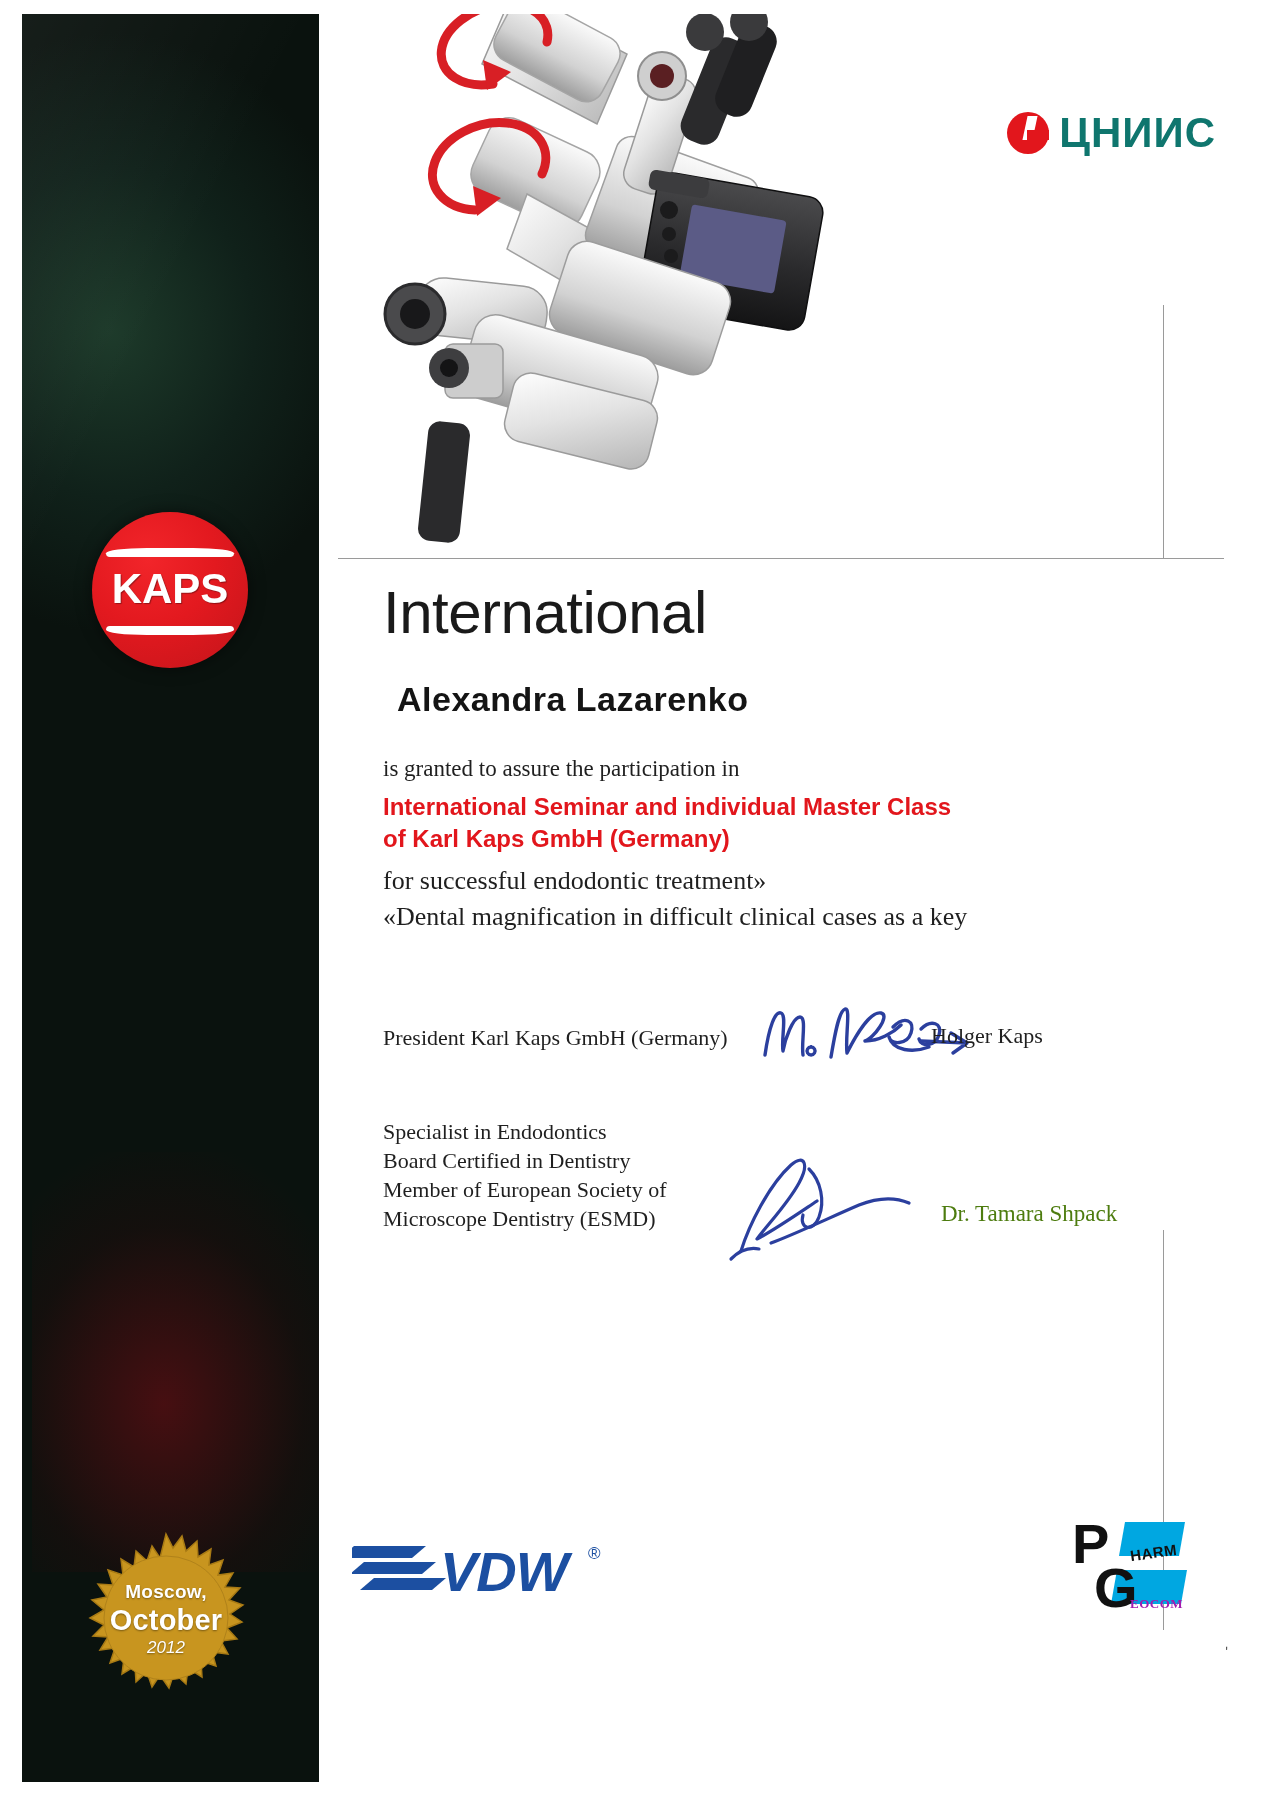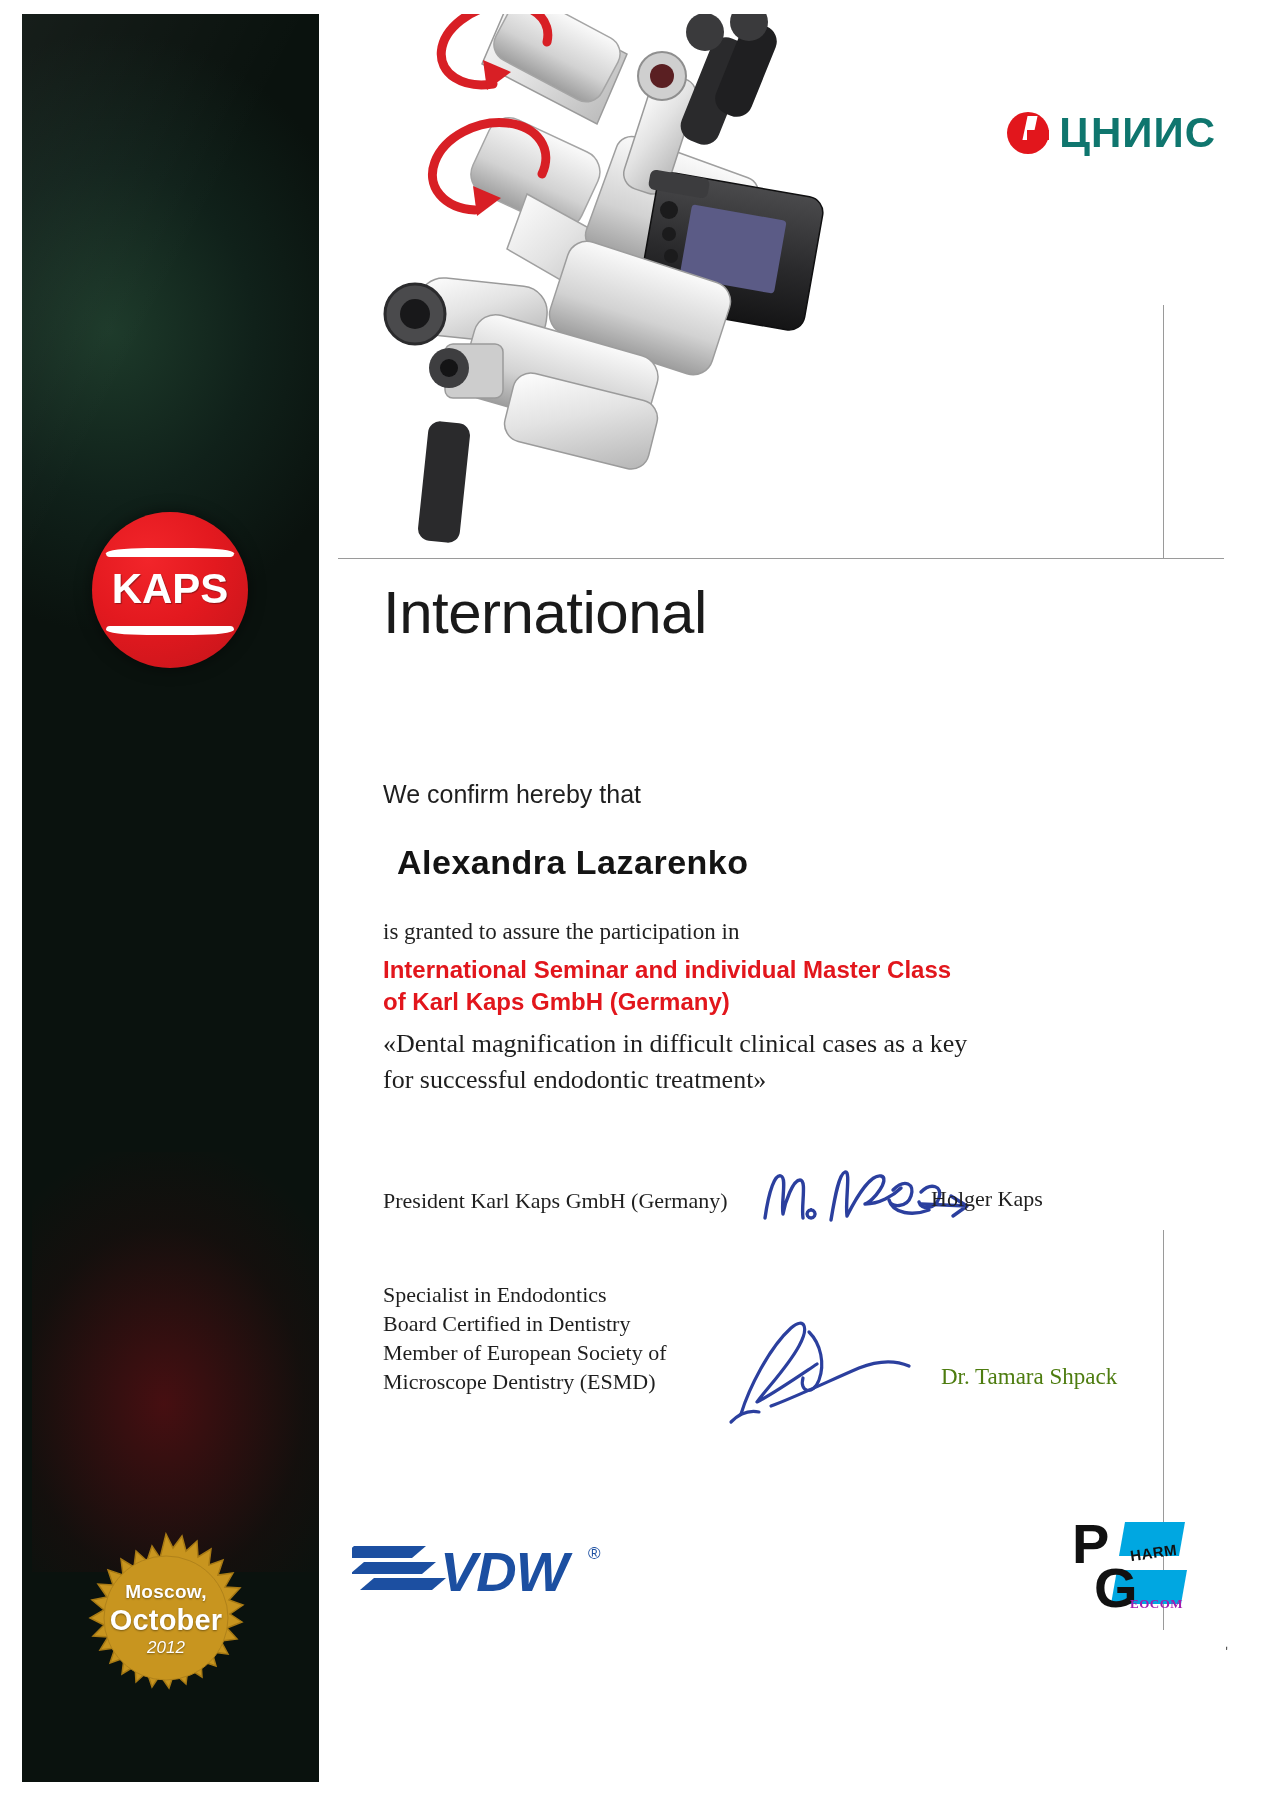--- a/index.html
+++ b/index.html
@@ -483,31 +483,30 @@
 
   <div class="cniis">
     <span class="mark"></span>
     <span class="txt">ЦНИИС</span>
   </div>
 
   <div class="content">
 
     <div class="title-intl">International</div>
 
-    <div class="confirm">We confirm hereby that</div>
     <div class="recipient">Alexandra Lazarenko</div>
 
     <div class="granted">is granted to assure the participation in</div>
     <div class="seminar">
       <div>International Seminar and individual Master Class</div>
       <div>of Karl Kaps GmbH (Germany)</div>
     </div>
     <div class="topic">
+      <div>for successful endodontic treatment»</div>
       <div>«Dental magnification in difficult clinical cases as a key</div>
-      <div>for successful endodontic treatment»</div>
     </div>
 
     <div class="sig-row-1">
       <div class="sig-label">President Karl Kaps GmbH (Germany)</div>
       <svg class="sig-1-mark" width="250" height="80" viewBox="0 0 250 80" aria-hidden="true">
         <g fill="none" stroke="#2b3f9e" stroke-width="3.4" stroke-linecap="round" stroke-linejoin="round">
           <path d="M 12 62 C 16 34, 22 18, 28 20 C 34 22, 28 46, 30 58 C 32 46, 40 24, 47 24 C 54 24, 48 50, 50 62"></path>
           <path d="M 58 54 a 4 4 0 1 0 0.1 0"></path>
           <path d="M 78 64 C 82 40, 86 18, 92 16 C 98 14, 92 44, 94 60 C 104 40, 118 18, 128 20 C 138 22, 120 46, 112 48 C 126 48, 140 40, 148 32"></path>
           <path d="M 140 34 C 152 22, 162 28, 158 40 C 154 52, 138 52, 136 44 C 140 58, 160 60, 176 54"></path>

